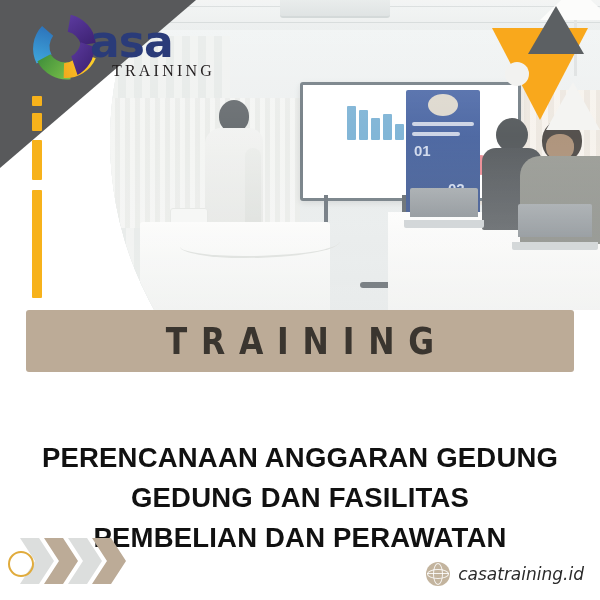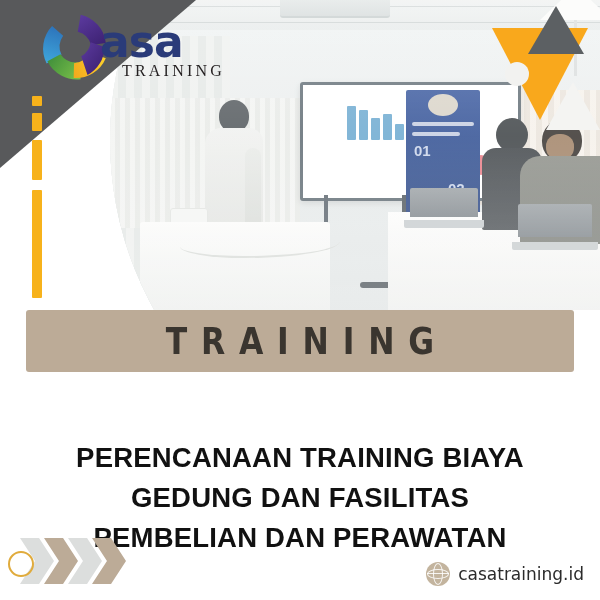--- a/index.html
+++ b/index.html
@@ -210,21 +210,21 @@
 
   
   .gray-diag{
     position:absolute;left:0;top:0;width:270px;height:168px;
     background:#58595b;
     clip-path:polygon(0 0, 196px 0, 0 168px);
   }
 
   
   .logo{
-    position:absolute;left:36px;top:6px;width:190px;height:90px;
+    position:absolute;left:26px;top:6px;width:190px;height:90px;
   }
   .logo-mark{
     position:absolute;left:0;top:2px;width:78px;height:78px;
   }
   .logo-text{
     position:absolute;left:64px;top:14px;
   }
   .logo-asa{
     font-family:"DejaVu Sans",sans-serif;
     font-size:44px;font-weight:bold;
@@ -304,21 +304,21 @@
     clip-path:polygon(0 0,56% 0,100% 50%,56% 100%,0 100%,44% 50%);
   }
   .ring{
     position:absolute;left:8px;top:551px;width:22px;height:22px;
     border:2px solid #e0ab3c;border-radius:50%;background:transparent;
   }
 
   
   .site{
     position:absolute;right:16px;bottom:14px;
-    display:flex;align-items:center;gap:8px;
+    display:flex;align-items:center;gap:8px;font-style:italic;
   }
   .globe{
     width:24px;height:24px;border-radius:50%;
     background:#c3b49e;
     position:relative;display:block;
   }
   .globe:before,.globe:after{
     content:"";position:absolute;border:1px solid rgba(255,255,255,.85);
   }
   .globe:before{left:7px;top:1px;width:8px;height:20px;border-radius:50%;}
@@ -464,21 +464,21 @@
   <div class="ydash" style="top:96px;height:10px;"></div>
   <div class="ydash" style="top:113px;height:18px;"></div>
   <div class="ydash" style="top:140px;height:40px;"></div>
   <div class="ydash" style="top:190px;height:108px;"></div>
 
   <div class="banner">
     <span class="banner-label">TRAINING</span>
   </div>
 
   <div class="headline">
-    <div>PERENCANAAN TRAINING BIAYA</div>
+    <div>PERENCANAAN ANGGARAN GEDUNG</div>
     <div>GEDUNG DAN FASILITAS</div>
     <div>PEMBELIAN DAN PERAWATAN</div>
   </div>
 
   <div class="chev-group">
     <div class="chev" style="left:14px;background:#DCDEDD;"></div>
     <div class="chev" style="left:38px;background:#BCAB97;"></div>
     <div class="chev" style="left:62px;background:#DCDEDD;"></div>
     <div class="chev" style="left:86px;background:#BCAB97;"></div>
   </div>

